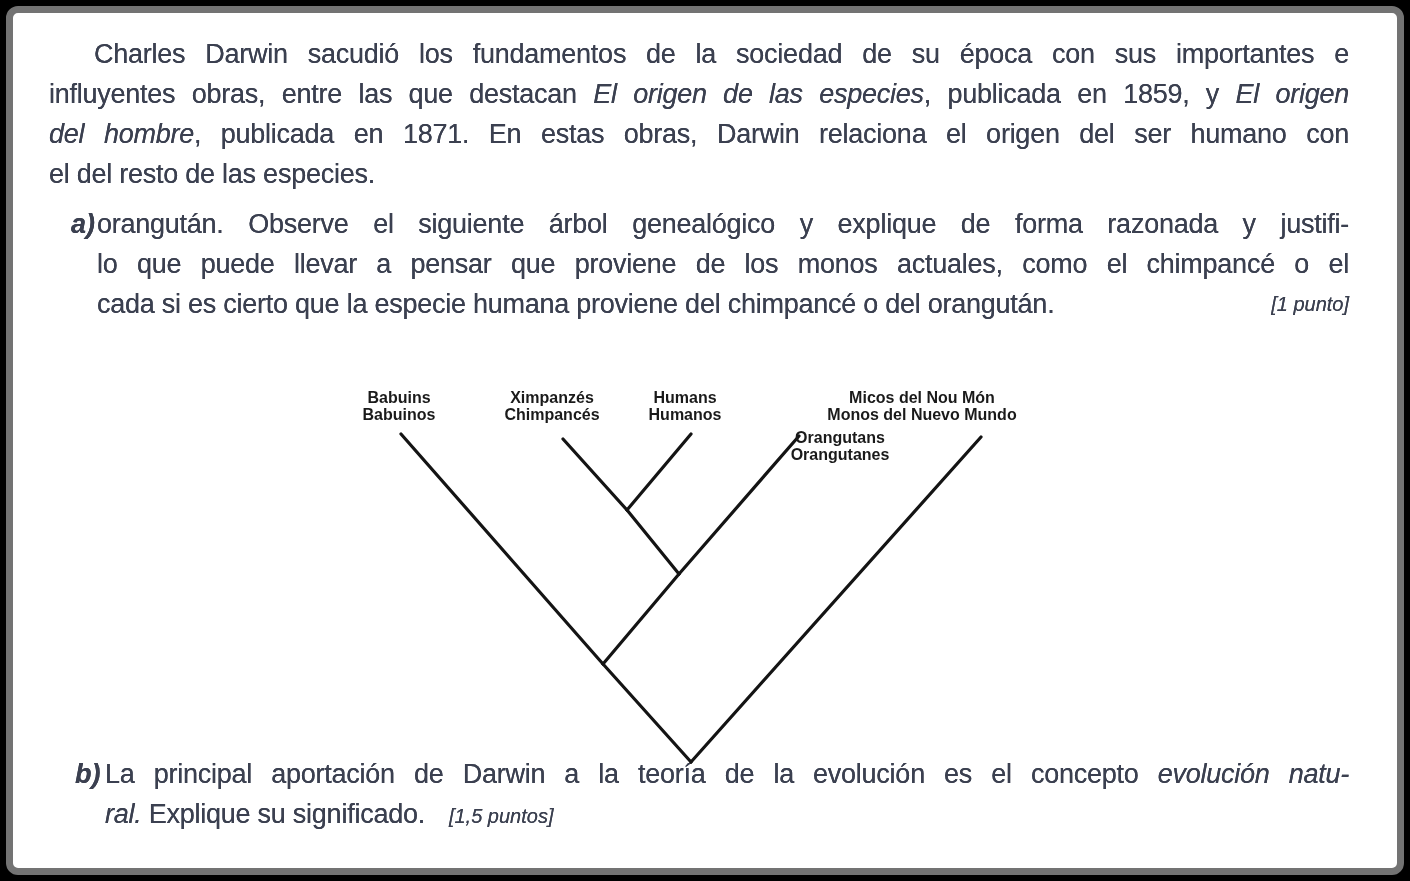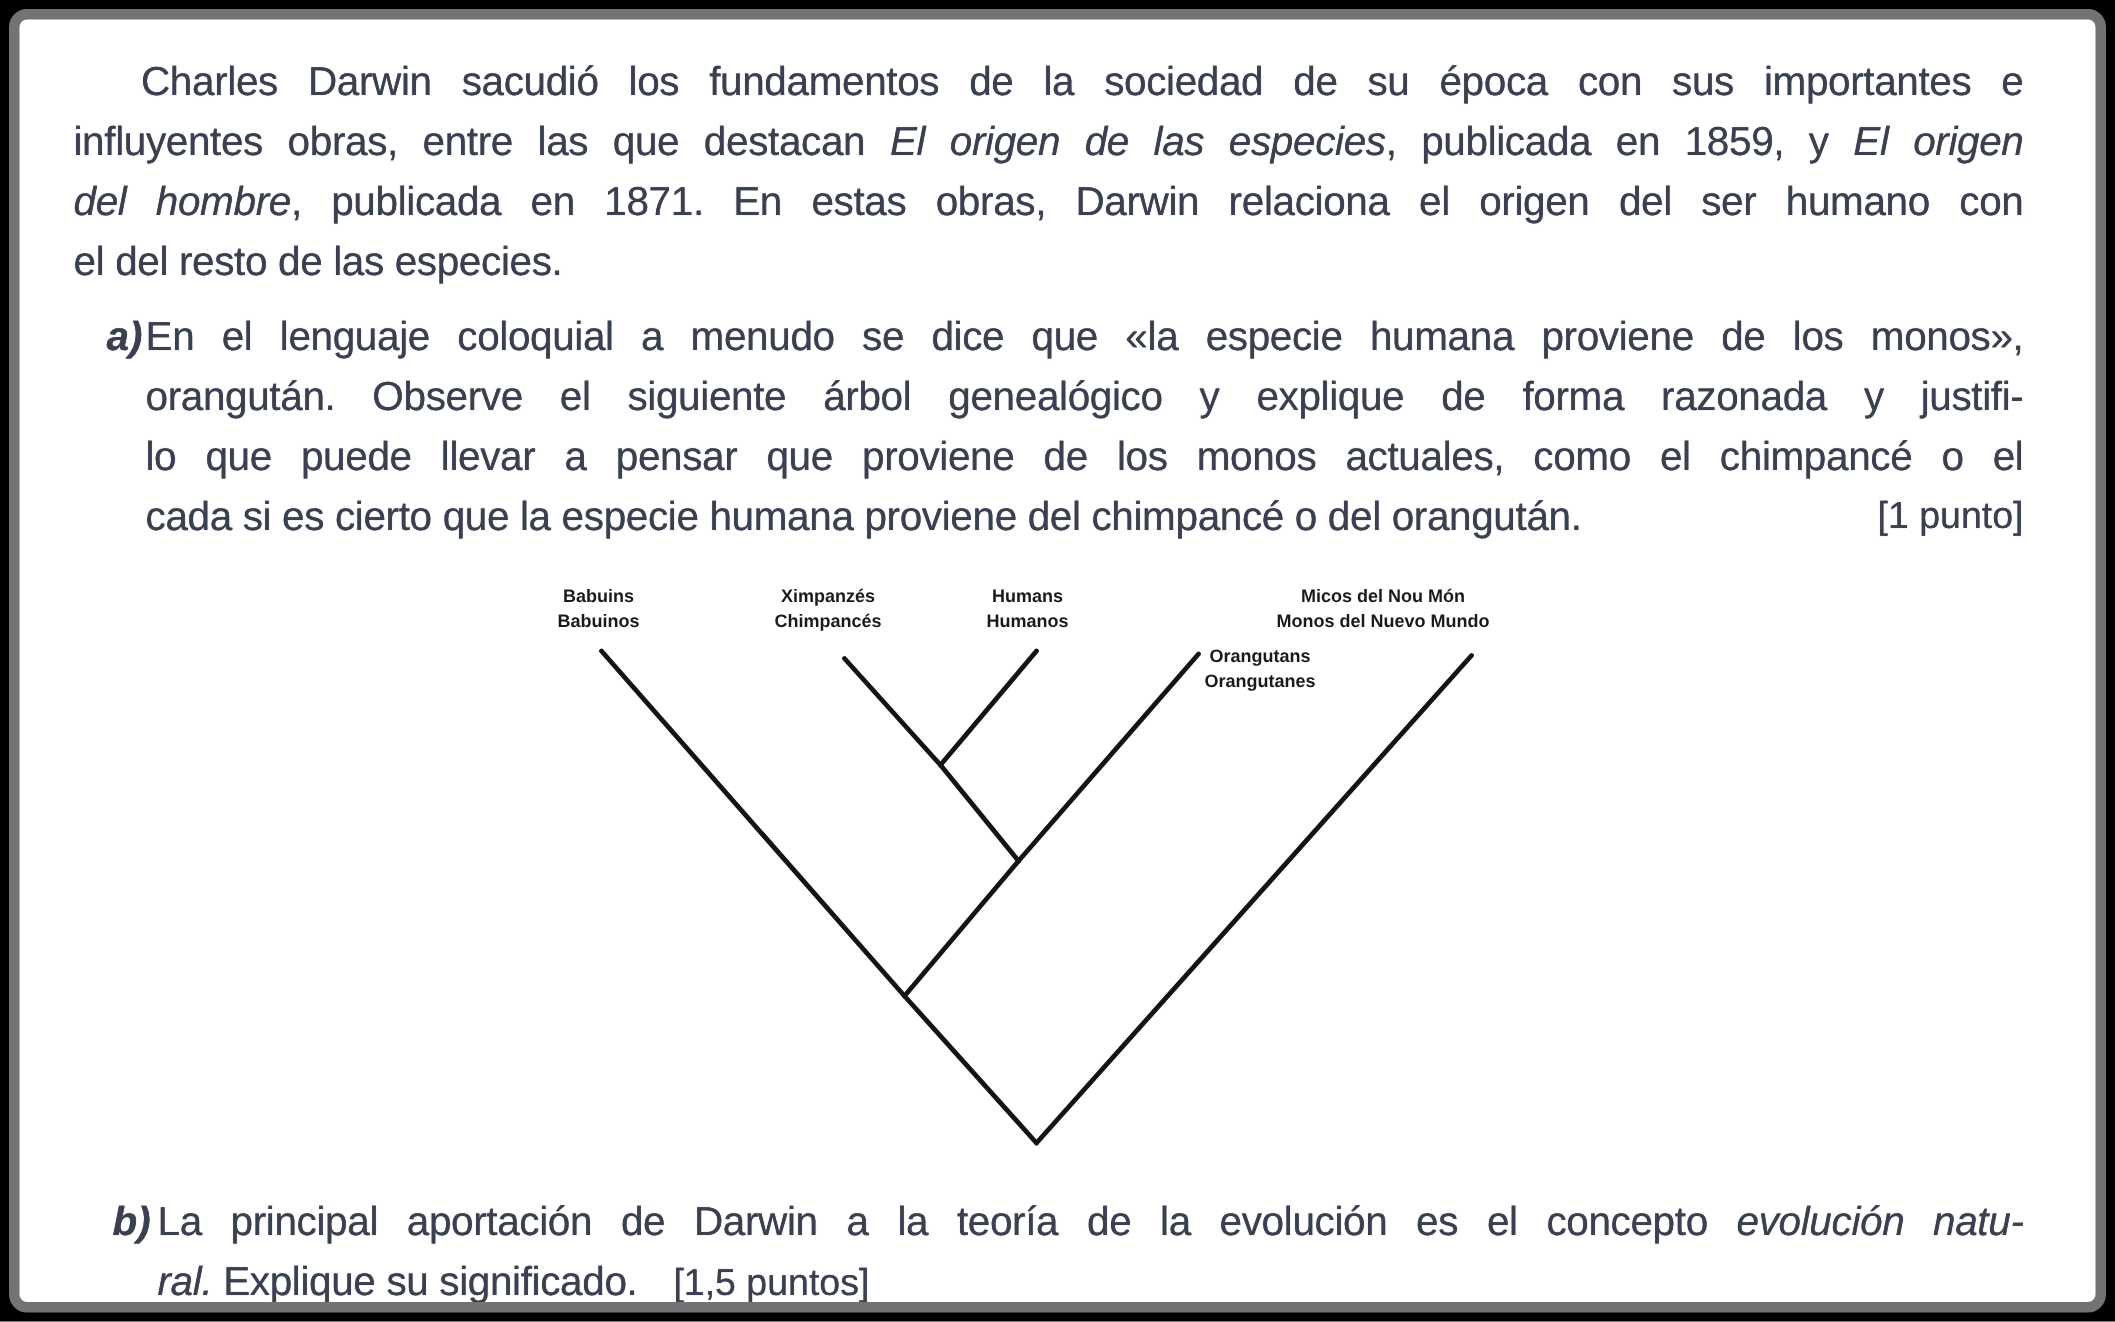--- a/index.html
+++ b/index.html
@@ -24,21 +24,21 @@
     font-size:27px;
     line-height:40px;
     color:#3b4050;
     letter-spacing:-0.25px;
     text-shadow:0 0 0.5px currentColor;
   }
   .tline{height:40px;text-align:left;white-space:nowrap;}
   .tline.jl{white-space:normal;text-align:justify;text-align-last:justify;}
   .tline.ind{text-indent:45px;}
   .it{font-style:italic;}
-  .pts{font-size:25px;letter-spacing:0;}
+  .pts{font-size:20px;letter-spacing:0;font-style:italic;}
   .fr{float:right;}
   .gap{margin-left:24px;}
   .item{display:flex;margin-top:10px;padding-left:22px;}
   .itemb{padding-left:26px;margin-top:0;}
   .marker{
     width:26px;flex:0 0 26px;
     font-weight:bold;font-style:italic;
     font-size:27px;line-height:40px;color:#3b4050;
     text-shadow:0 0 0.5px currentColor;
   }
@@ -47,42 +47,41 @@
   .spacer{height:430px;}
   .tree{
     position:absolute;left:-9px;top:-9px;width:1410px;height:881px;
     pointer-events:none;
   }
   .tree svg{position:absolute;left:0;top:0;}
   .taxon{
     position:absolute;top:385px;
     transform:translateX(-50%);
     text-align:center;
-    font-size:12px;font-weight:bold;line-height:17px;
+    font-size:16px;font-weight:bold;line-height:17px;
     color:#1a1a1a;
     white-space:nowrap;
   }
 </style>
 </head>
 <body>
 
 <div class="page">
   <div class="content">
 
     <div class="para">
         <div class="tline jl ind"><span>Charles Darwin sacudió los fundamentos de la sociedad de su época con sus importantes e</span></div>
         <div class="tline jl"><span>influyentes obras, entre las que destacan </span><span class="it">El origen de las especies</span><span>, publicada en 1859, y </span><span class="it">El origen</span></div>
         <div class="tline jl"><span class="it">del hombre</span><span>, publicada en 1871. En estas obras, Darwin relaciona el origen del ser humano con</span></div>
         <div class="tline"><span>el del resto de las especies.</span></div>
       </div>
 
     <div class="item">
       <div class="marker">a)</div>
       <div class="item-body para">
-          <div class="tline jl"><span>En el lenguaje coloquial a menudo se dice que «la especie humana proviene de los monos»,</span></div>
           <div class="tline jl"><span>orangután. Observe el siguiente árbol genealógico y explique de forma razonada y justifi-</span></div>
           <div class="tline jl"><span>lo que puede llevar a pensar que proviene de los monos actuales, como el chimpancé o el</span></div>
           <div class="tline"><span class="pts fr">[1 punto]</span><span>cada si es cierto que la especie humana proviene del chimpancé o del orangután.</span></div>
         </div>
     </div>
 
     <div class="spacer"></div>
 
     <div class="item itemb">
       <div class="marker">b)</div>

